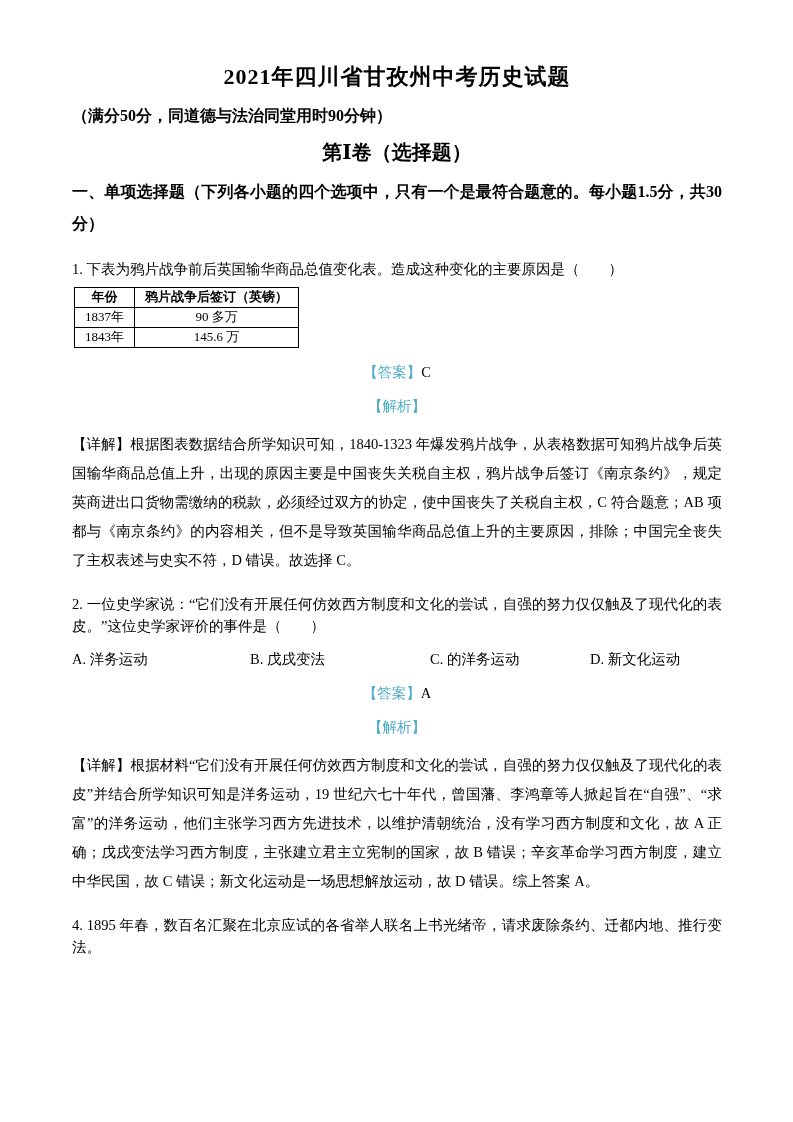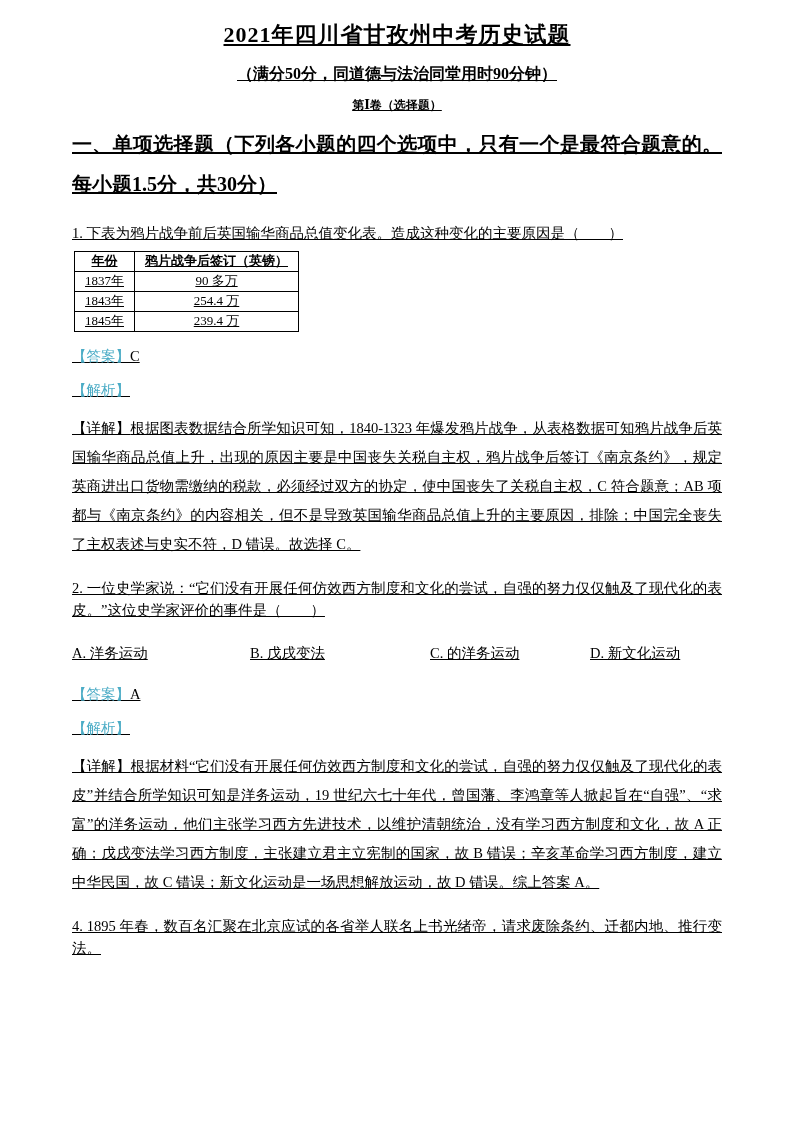--- a/index.html
+++ b/index.html
@@ -6,46 +6,45 @@
   html, body { background: #ffffff; }
   body {
     width: 793px;
     font-family: "Liberation Serif", "DejaVu Serif", serif;
     color: #000;
   }
   .page {
     width: 793px;
     height: 994px;
     background: #fff;
-    padding: 20px 71px 36px 72px;
+    padding: 62px 71px 36px 72px;
     overflow: hidden;
     font-size: 14.5px;
-    text-decoration: underline;
   }
   .title {
     font-size: 22px;
     font-weight: 700;
     text-align: center;
     margin-bottom: 14px;
     letter-spacing: 1px;
   }
   .subtitle {
     font-size: 16px;
     font-weight: 700;
-    text-align: center;
+    text-align: left;
     margin-bottom: 12px;
   }
   .volume {
-    font-size: 12px;
+    font-size: 20px;
     font-weight: 700;
     text-align: center;
     margin-bottom: 10px;
   }
   .section-heading {
-    font-size: 20px;
+    font-size: 16px;
     font-weight: 700;
     line-height: 2.0;
     text-align: justify;
     margin-bottom: 15px;
   }
   .stem {
     line-height: 1.5;
     margin: 19px 0 6px;
     text-align: justify;
   }
@@ -66,31 +65,32 @@
   .data-table th { font-weight: 700; }
   .data-table th:first-child, .data-table td:first-child { min-width: 56px; }
   .data-table th:last-child,  .data-table td:last-child  { min-width: 150px; }
   .option-line {
     margin: 13px 0;
     line-height: 1.3;
   }
   .answer-line {
     margin: 15px 0;
     line-height: 1.3;
+    text-align: center;
   }
   .accent {  }
   .detail {
     line-height: 2.0;
     text-align: justify;
     margin: 12px 0;
   }
   .options-row {
     display: grid;
     grid-template-columns: 178px 180px 160px 1fr;
-    margin: 22px 0;
+    margin: 12px 0;
     line-height: 1.3;
   }
 </style>
 </head>
 <body>
 
 <div class="page">
 
   <h1 class="title">2021年四川省甘孜州中考历史试题</h1>
   <div class="subtitle">（满分50分，同道德与法治同堂用时90分钟）</div>
@@ -106,25 +106,21 @@
         <th>鸦片战争后签订（英镑）</th>
       </tr>
     </thead>
     <tbody>
       <tr>
         <td>1837年</td>
         <td>90 多万</td>
       </tr>
       <tr>
         <td>1843年</td>
-        <td>254.4 万</td>
-      </tr>
-      <tr>
-        <td>1845年</td>
-        <td>239.4 万</td>
+        <td>145.6 万</td>
       </tr>
     </tbody>
   </table>
 
 
   <div class="answer-line">
     <span class="accent" style="color: rgb(75, 172, 198);">【答案】</span><span>C</span>
   </div>
   <div class="answer-line">
     <span class="accent" style="color: rgb(75, 172, 198);">【解析】</span>

